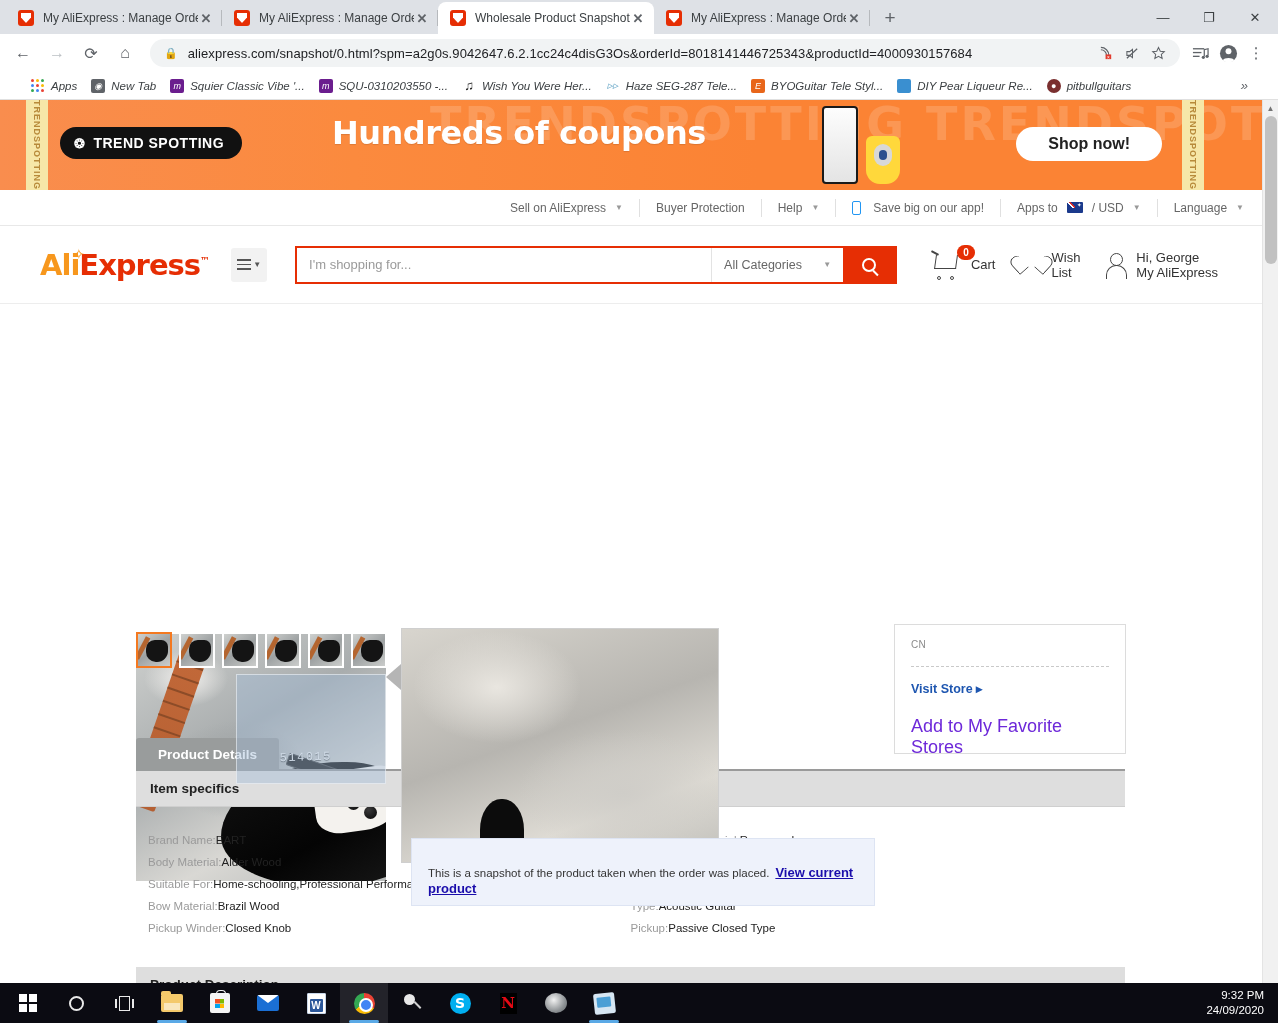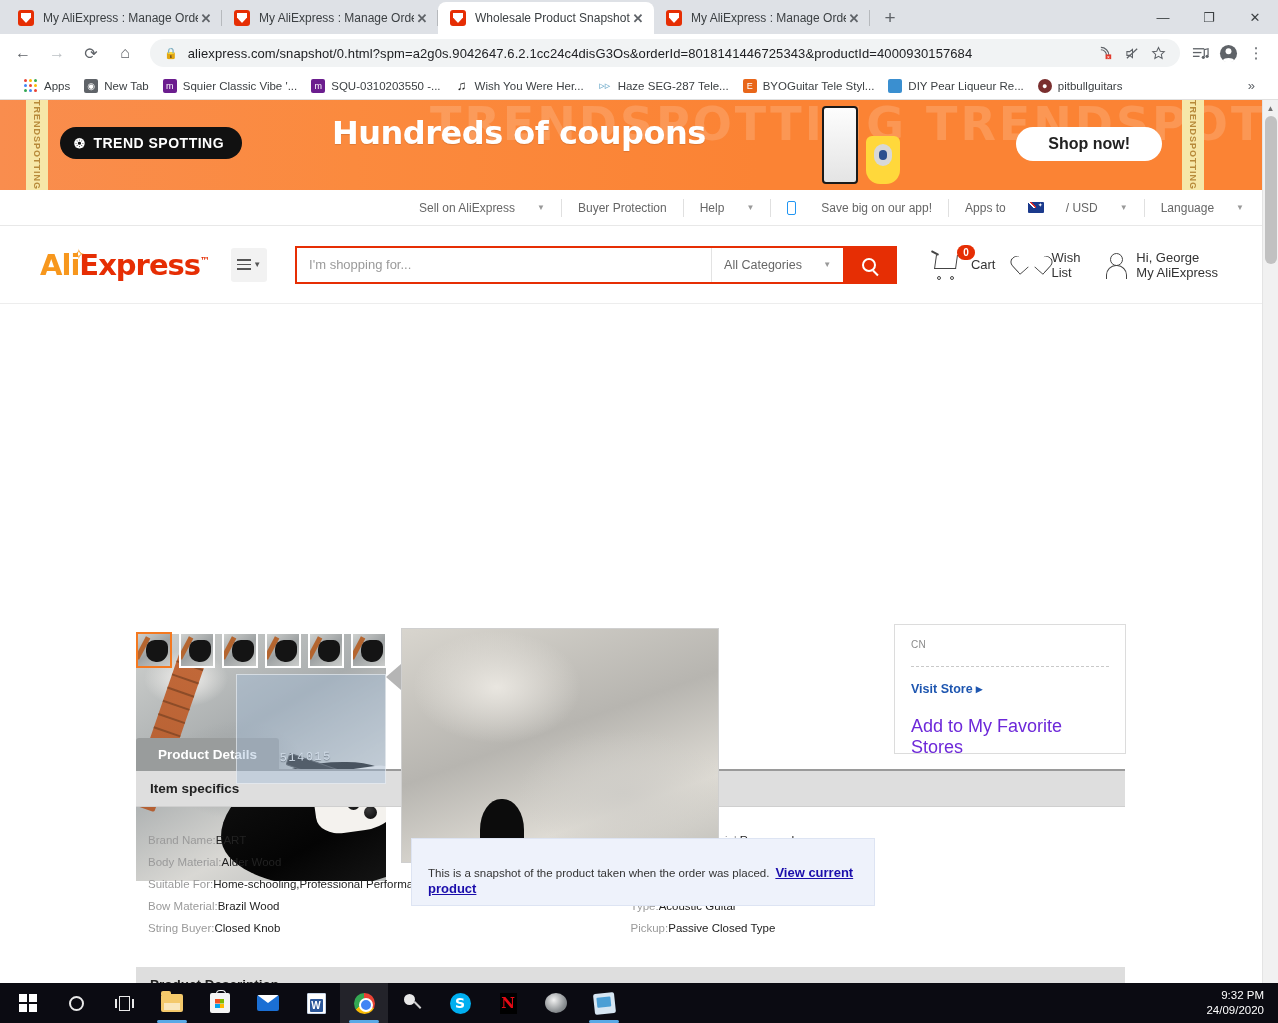--- a/index.html
+++ b/index.html
@@ -90,22 +90,22 @@
     width: 24px; height:24px; display:flex; align-items:center;
     justify-content:center; color:#5f6368; font-size:14px; margin-left: 2px;
   }
   .tb-icon {
     width: 28px; height: 28px; display:flex; align-items:center;
     justify-content:center; color:#5f6368; font-size: 15px;
   }
 
   .bookmarks {
     height: 28px; background:#fff; display:flex; align-items:center;
-    padding: 0 17px; border-bottom: 1px solid #e0e0e0;
-    font-size: 11.5px; color: #3c4043; overflow: hidden;
+    padding: 0 24px; border-bottom: 1px solid #e0e0e0;
+    font-size: 11.5px; color: #3c4043; overflow: hidden; font-style: italic;
   }
   .bm {
     display:flex; align-items:center; padding: 0 7px;
     height: 22px; white-space: nowrap; flex: 0 0 auto;
   }
   .bm-ico { width: 14px; height:14px; margin-right:6px; flex:0 0 14px;
             border-radius:2px; display:flex; align-items:center;
             justify-content:center; font-size:9px; color:#fff; }
   .bm-label { font-size: 11.5px; }
   .bm-overflow { margin-left:auto; padding: 0 6px; color:#5f6368; font-size:13px; }
@@ -207,21 +207,21 @@
   }
 
   
   .topnav {
     height: 36px; background:#fff; border-bottom:1px solid #e8e8e8;
     display:flex; align-items:center; justify-content:flex-end;
     padding-right: 18px; font-size: 12px; color:#666;
   }
   .topnav-item {
     padding: 0 16px; height: 18px; display:flex; align-items:center;
-    border-right: 1px solid #e0e0e0; gap:22px; white-space:nowrap;
+    border-right: 1px solid #e0e0e0; gap:9px; white-space:nowrap;
   }
   .topnav-item:last-child { border-right:none; padding-right: 0; }
   .caret { font-size: 8px; color:#999; }
   .phone-ico {
     width: 9px; height: 14px; border: 1.5px solid #2196f3;
     border-radius: 2px; display:inline-block; margin-right: 3px;
   }
   .flag-au {
     width: 16px; height: 11px; display:inline-block;
     background:#1b3a8c; position:relative; border-radius:1px;
@@ -935,21 +935,21 @@
           <div class="ptab">Product Details</div>
           <div class="tabline"></div>
         </div>
         <div class="band">Item specifics</div>
         <div class="specs">
           <div class="spec-col">
             <div class="spec-row"><span class="spec-k">Brand Name:</span><span class="spec-v">EART</span></div>
             <div class="spec-row"><span class="spec-k">Body Material:</span><span class="spec-v">Alder Wood</span></div>
             <div class="spec-row"><span class="spec-k">Suitable For:</span><span class="spec-v">Home-schooling,Professional Performance,Beginner,Unisex</span></div>
             <div class="spec-row"><span class="spec-k">Bow Material:</span><span class="spec-v">Brazil Wood</span></div>
-            <div class="spec-row"><span class="spec-k">String Buyer:</span><span class="spec-v">Closed Knob</span></div>
+            <div class="spec-row"><span class="spec-k">Pickup Winder:</span><span class="spec-v">Closed Knob</span></div>
           </div>
           <div class="spec-col">
             <div class="spec-row"><span class="spec-k">Fingerboard Material:</span><span class="spec-v">Rosewood</span></div>
             <div class="spec-row"><span class="spec-k">Back / Side Material:</span><span class="spec-v">Alder Wood</span></div>
             <div class="spec-row"><span class="spec-k">Tone Position:</span><span class="spec-v">22</span></div>
             <div class="spec-row"><span class="spec-k">Type:</span><span class="spec-v">Acoustic Guitar</span></div>
             <div class="spec-row"><span class="spec-k">Pickup:</span><span class="spec-v">Passive Closed Type</span></div>
           </div>
         </div>
         <div class="band2">Product Description</div>

